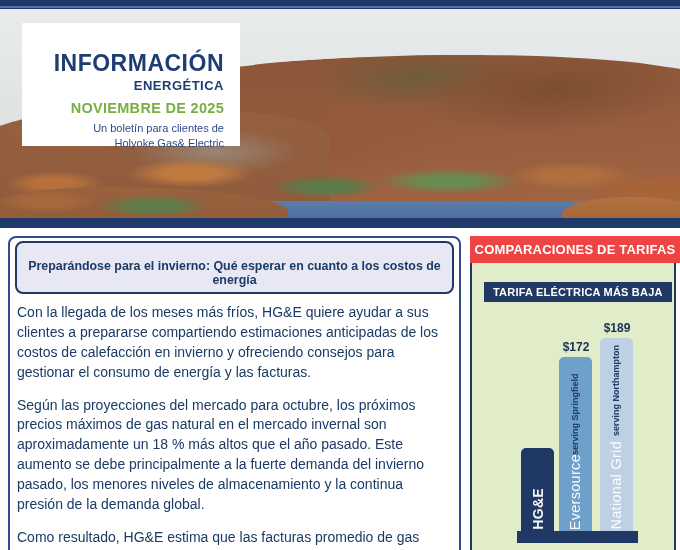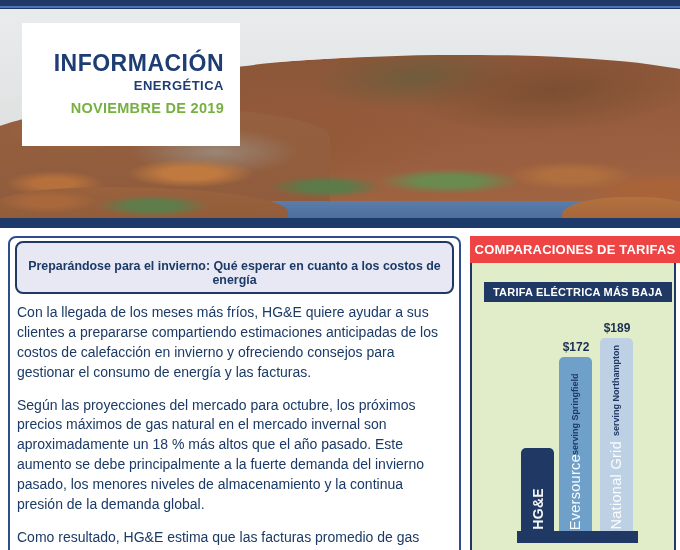--- a/index.html
+++ b/index.html
@@ -116,21 +116,25 @@
     <div class="hill-main"></div>
     <div class="hill-left"></div>
     <div class="band-mid"></div>
     <div class="water"></div>
     <div class="shore-left"></div>
     <div class="shore-right"></div>
 
     <div class="masthead">
       <div class="mh-line1">INFORMACIÓN</div>
       <div class="mh-line2">ENERGÉTICA</div>
-      <div class="mh-issue">NOVIEMBRE DE 2019</div>
+      <div class="mh-issue">NOVIEMBRE DE 2025</div>
+      <div class="mh-tag">
+        <span>Un boletín para clientes de</span><br>
+        <span>Holyoke Gas&amp; Electric</span>
+      </div>
     </div>
   </div>
 
   <div class="photo-band"></div>
 
   <div class="content">
 
     <div class="article">
       <div class="article-title">Preparándose para el invierno: Qué esperar en cuanto a los costos de energía</div>
       <p>Con la llegada de los meses más fríos, HG&amp;E quiere ayudar a sus clientes a prepararse compartiendo estimaciones anticipadas de los costos de calefacción en invierno y ofreciendo consejos para gestionar el consumo de energía y las facturas.</p>

